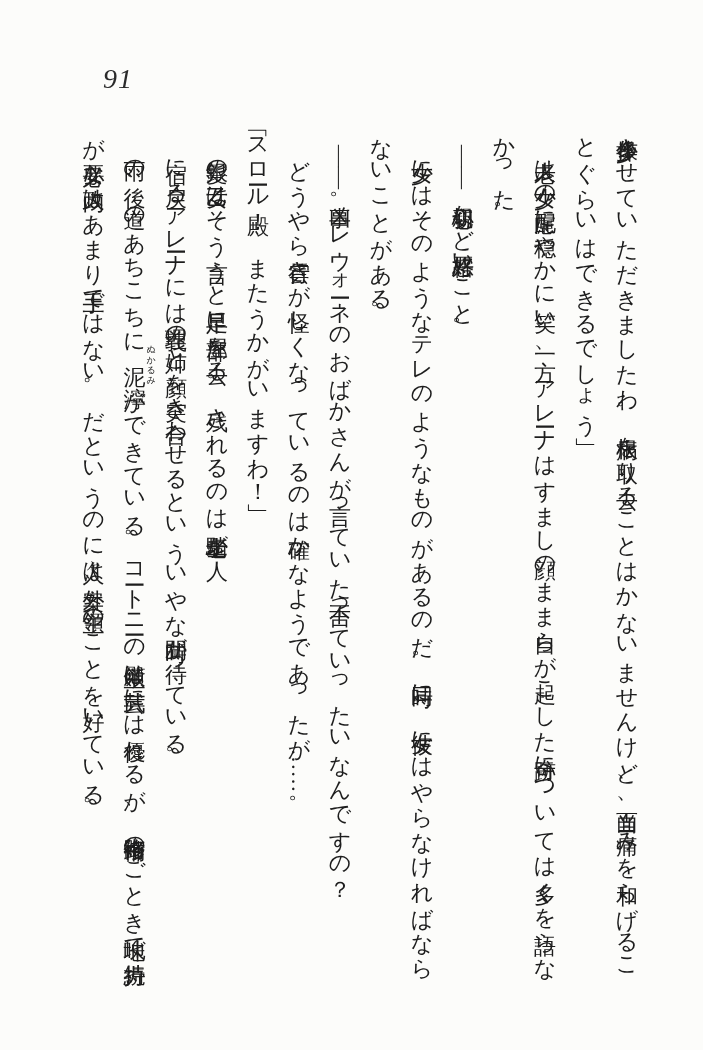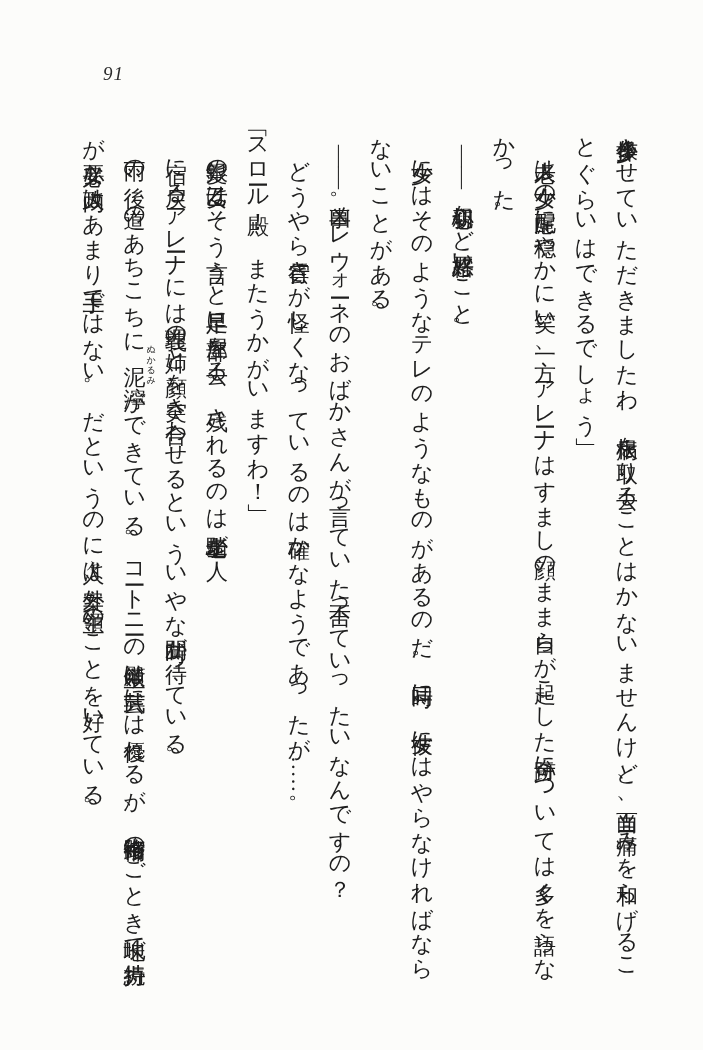--- a/index.html
+++ b/index.html
@@ -13,21 +13,21 @@
     position: relative;
     width: 703px;
     height: 1050px;
     background: #fcfcfa;
     font-family: "Liberation Serif", "DejaVu Serif", serif;
   }
   .page-number {
     position: absolute;
     top: 63px;
     left: 103px;
-    font-size: 19px;
+    font-size: 28px;
     font-style: italic;
     letter-spacing: 1px;
     color: #2b2b2b;
   }
   .text-block {
     position: absolute;
     top: 123px;
     right: 55px;
     height: 845px;
     width: 617px;

